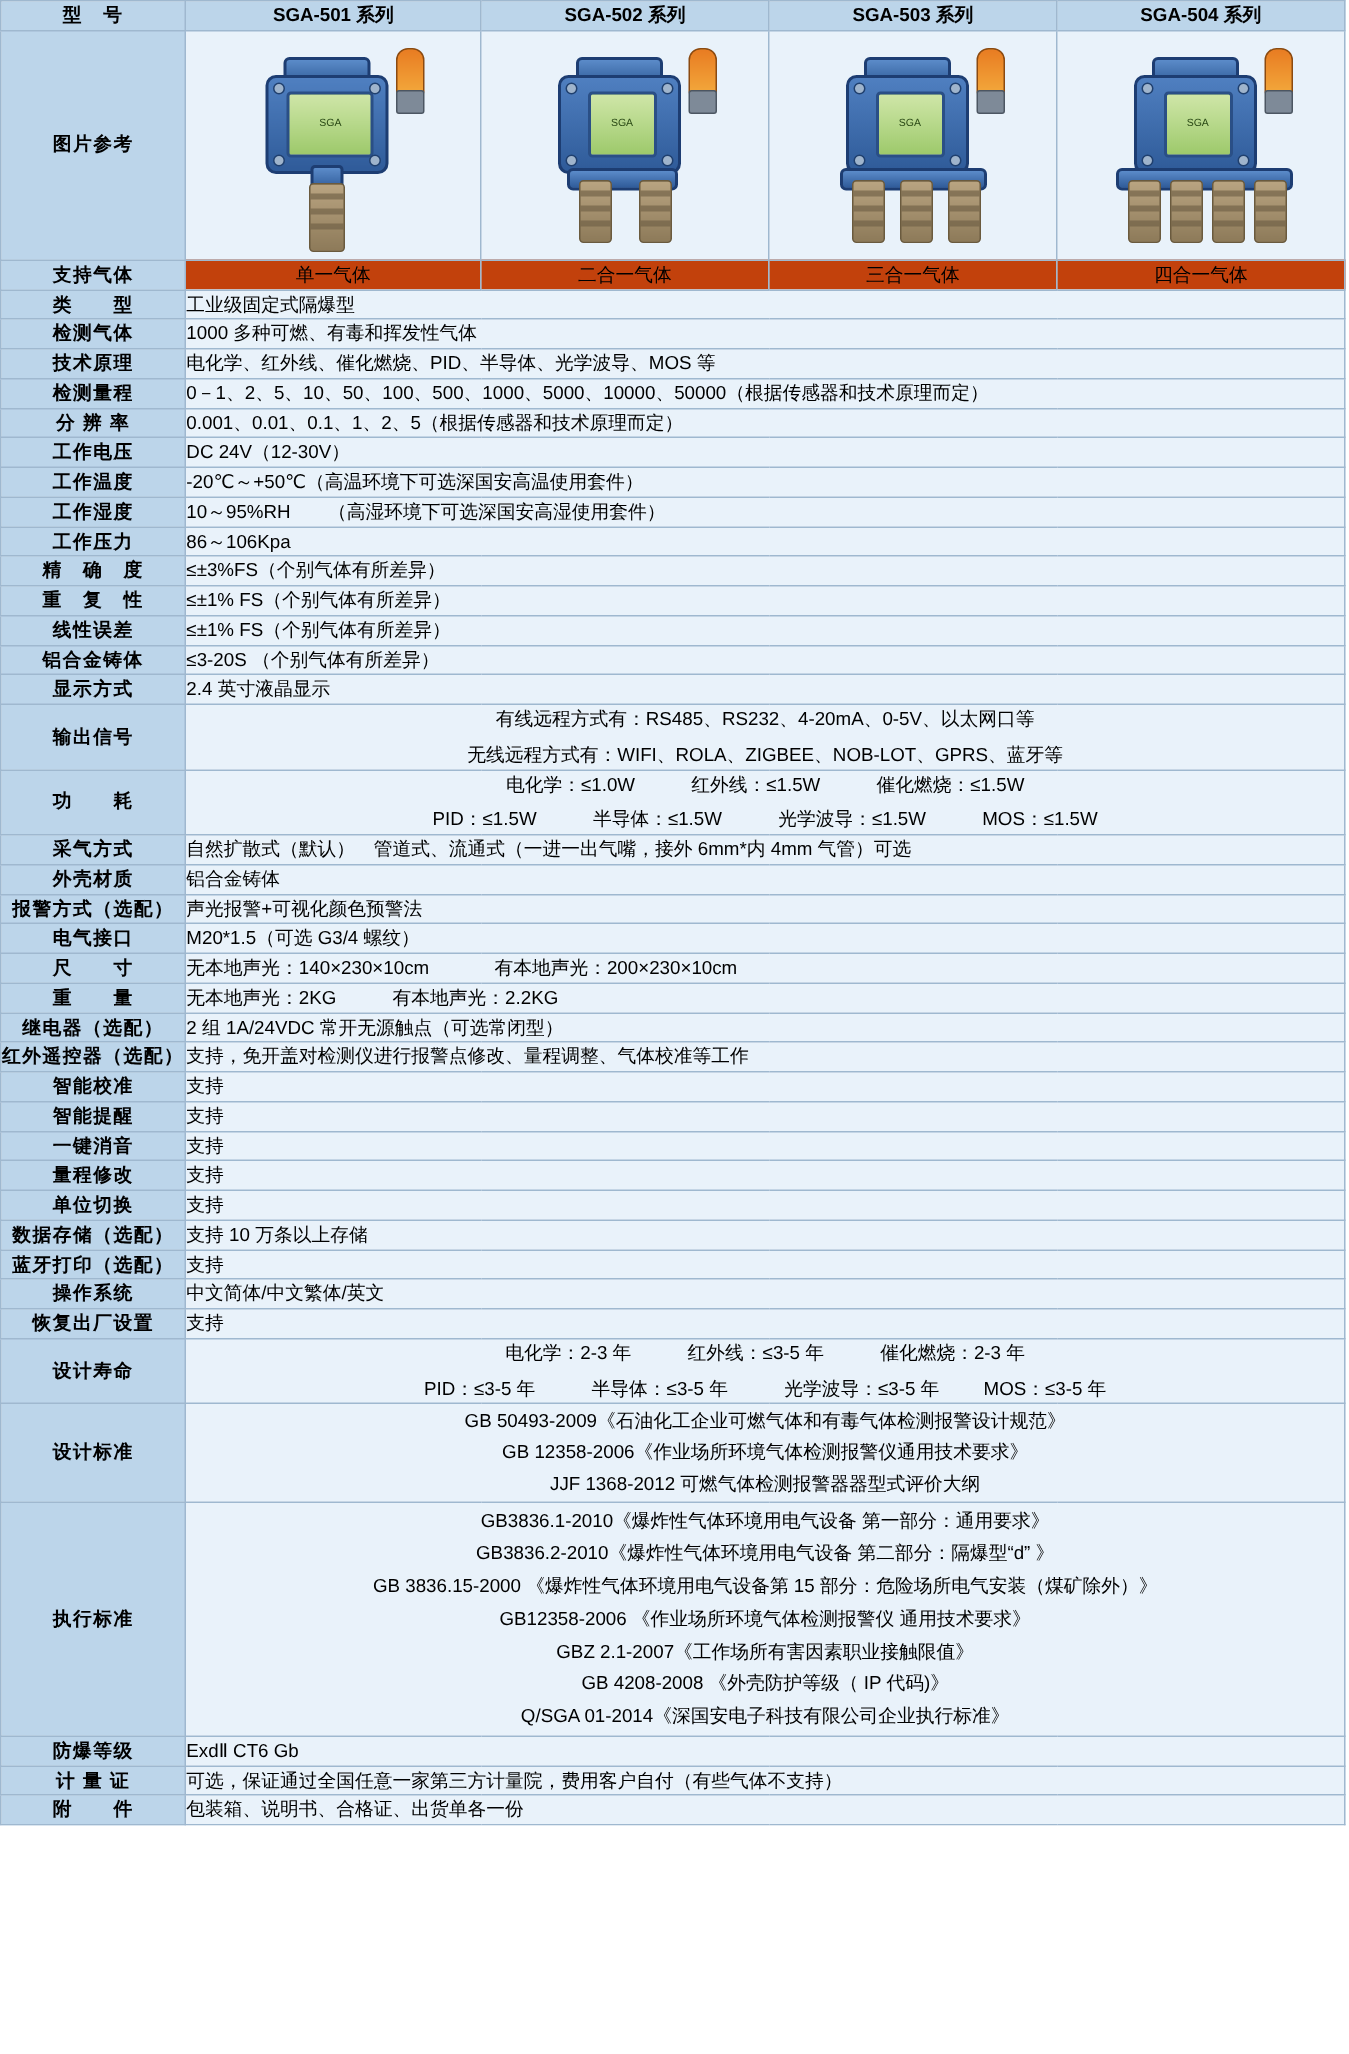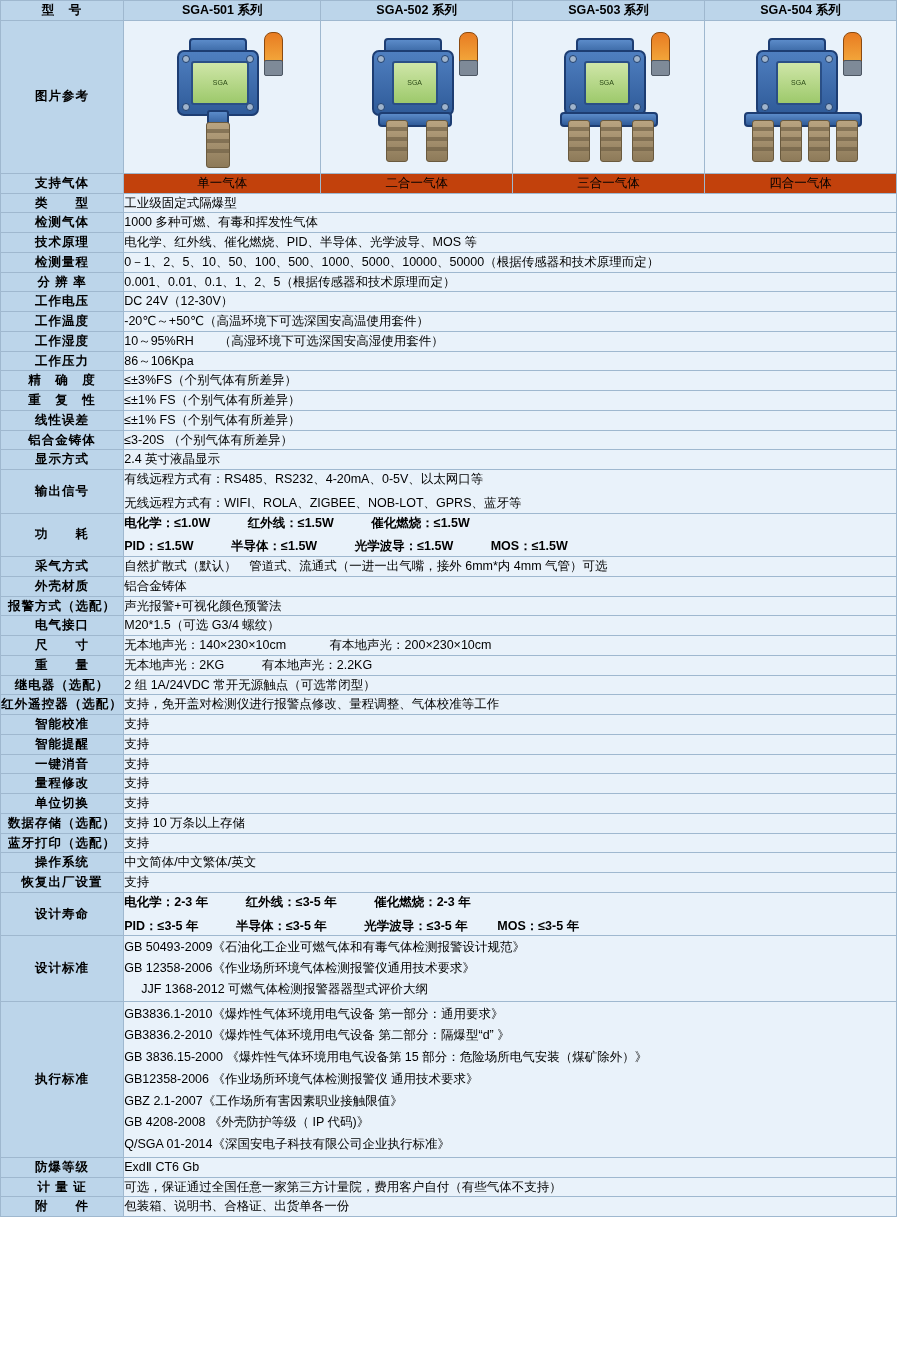--- a/index.html
+++ b/index.html
@@ -99,22 +99,22 @@
     border:2px solid #1d3d72;border-radius:4px;
   }
   .neck{
     position:absolute;left:60px;top:86px;width:18px;height:14px;
     background:linear-gradient(180deg,#5b8bc9,#2f5b99);
     border:2px solid #1d3d72;border-radius:3px;
   }
   .ml{margin-left:34px;}
   .ml2{margin-left:40px;}
   .ml3{margin-left:26px;}
-  .nowrap{white-space:nowrap;font-weight:bold;}
-  .line{display:block;}
+  .nowrap{white-space:nowrap;}
+  .line{display:block;text-align:center;}
 </style>
 </head>
 <body>
 
 <table class="spec">
   <colgroup>
     <col style="width:122px">
     <col style="width:195px">
     <col style="width:190px">
     <col style="width:190px">

